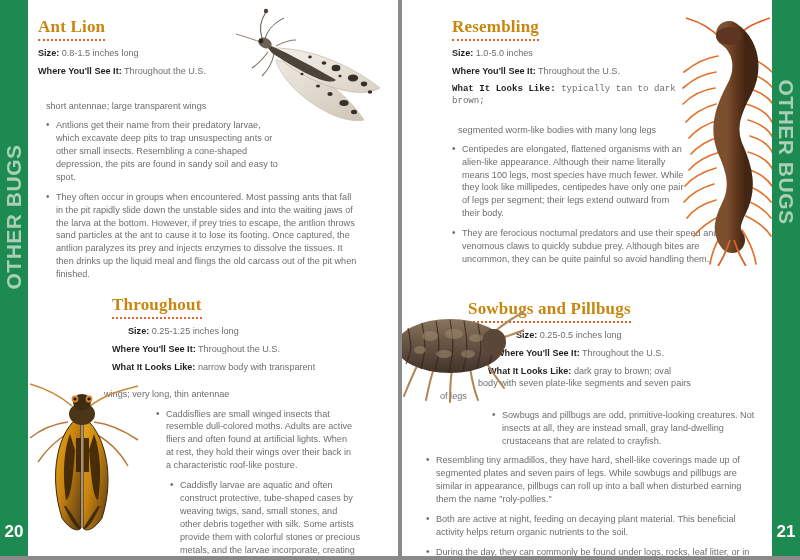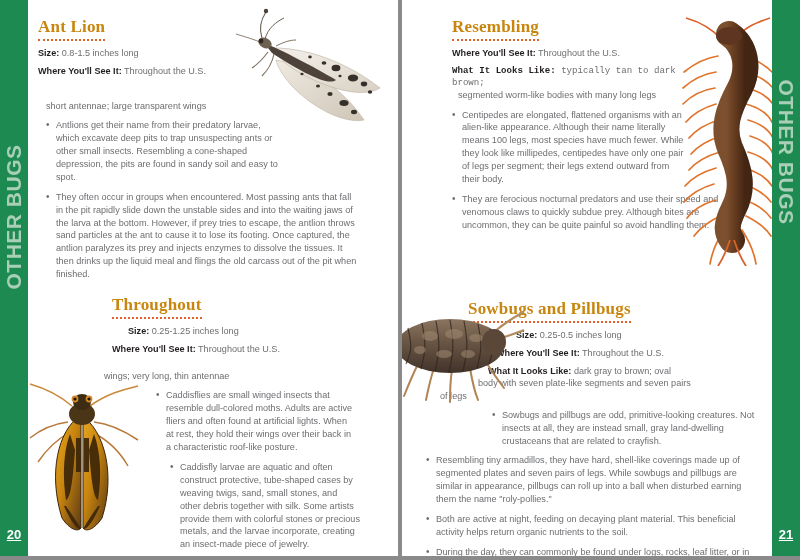--- a/index.html
+++ b/index.html
@@ -57,23 +57,22 @@
     transform: translateX(-50%) rotate(90deg);
     transform-origin: center center;
   }
 
   .folio {
     position: absolute;
     bottom: 14px;
     width: 28px;
     text-align: center;
     color: #ffffff;
-    font-size: 13px;
+    font-size: 17px;
     font-weight: 700;
-    text-decoration: underline;
   }
 
   
   .col {
     position: absolute;
     top: 0; bottom: 0;
     color: #58595b;
   }
   .page.left  .col { left: 38px;  right: 8px; }
   .page.right .col { left: 12px;  right: 38px; }
@@ -278,20 +277,24 @@
       <div class="entry" id="caddisfly-entry">
         <div class="entry-title">Throughout</div>
 
         <div class="meta" style="margin-left:16px;">
           <span class="lbl">Size:</span>
           <span>0.25-1.25 inches long</span>
         </div>
         <div class="meta">
           <span class="lbl">Where You'll See It:</span>
           <span>Throughout the U.S.</span>
+        </div>
+        <div class="meta">
+          <span class="lbl">What It Looks Like:</span>
+          <span>narrow body with transparent</span>
         </div>
         <div class="meta" style="margin-top:15px; margin-left:-8px;">wings; very long, thin antennae</div>
 
         <ul class="facts" style="margin-left:44px; width:200px;">
           <li>Caddisflies are small winged insects that resemble dull-colored moths. Adults are active fliers and often found at artificial lights. When at rest, they hold their wings over their back in a characteristic roof-like posture.</li>
           <li style="margin-left:14px; width:190px;">Caddisfly larvae are aquatic and often construct protective, tube-shaped cases by weaving twigs, sand, small stones, and other debris together with silk. Some artists provide them with colorful stones or precious metals, and the larvae incorporate, creating an insect-made piece of jewelry.</li>
         </ul>
       </div>
     </div>
   </div>
@@ -362,28 +365,32 @@
         <path d="M56 224 C 60 236, 64 244, 68 250" stroke="#d9622a" stroke-width="1.8" fill="none"></path>
       </svg>
     </div>
 
     <div class="col">
 
       <div class="entry" id="centipede-entry">
         <div class="entry-title">Resembling</div>
 
         <div class="meta" style="width:250px;">
+          <span class="lbl">Size:</span>
+          <span>1.0-5.0 inches</span>
+        </div>
+        <div class="meta" style="width:250px;">
           <span class="lbl">Where You'll See It:</span>
           <span>Throughout the U.S.</span>
         </div>
         <div class="meta" style="width:250px;font-family:Liberation Mono, monospace;">
           <span class="lbl">What It Looks Like:</span>
           <span>typically tan to dark brown;</span>
         </div>
-        <div class="meta" style="margin-top:0; margin-left:6px; width:256px;">segmented worm-like bodies with many long legs</div>
+        <div class="meta" style="margin-top:16px; margin-left:6px; width:256px;">segmented worm-like bodies with many long legs</div>
 
         <ul class="facts">
           <li style="width:232px;">Centipedes are elongated, flattened organisms with an alien-like appearance. Although their name literally means 100 legs, most species have much fewer. While they look like millipedes, centipedes have only one pair of legs per segment; their legs extend outward from their body.</li>
           <li style="width:288px;">They are ferocious nocturnal predators and use their speed and venomous claws to quickly subdue prey. Although bites are uncommon, they can be quite painful so avoid handling them.</li>
         </ul>
       </div>
     </div>
 
     <div class="art sowbug" id="sowbug-art">
       <svg viewBox="0 0 135 105" width="135" height="105" aria-hidden="true">

